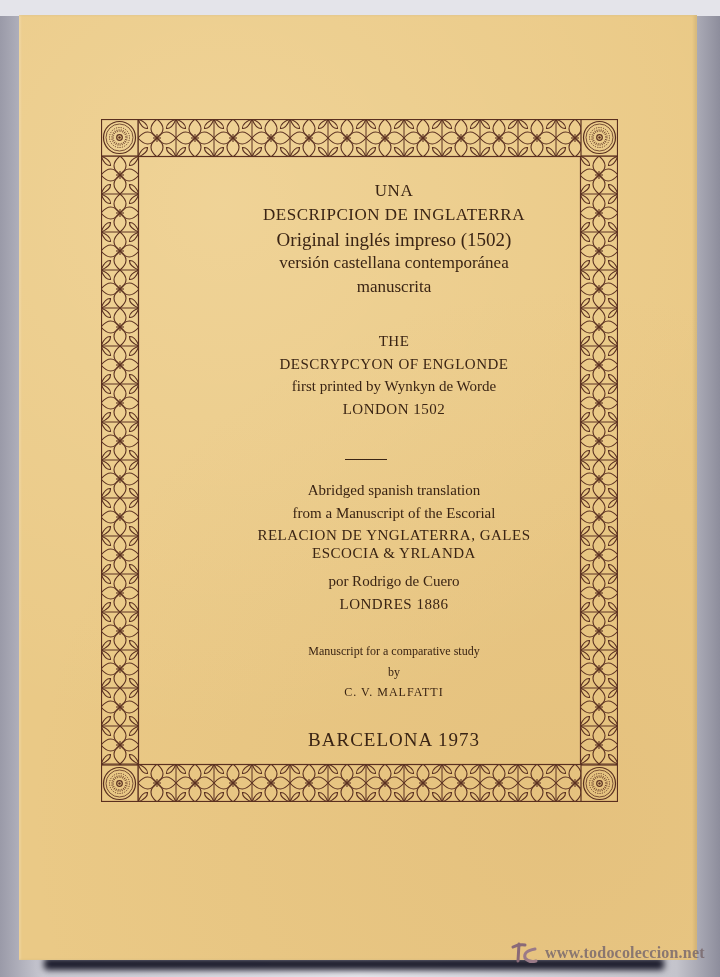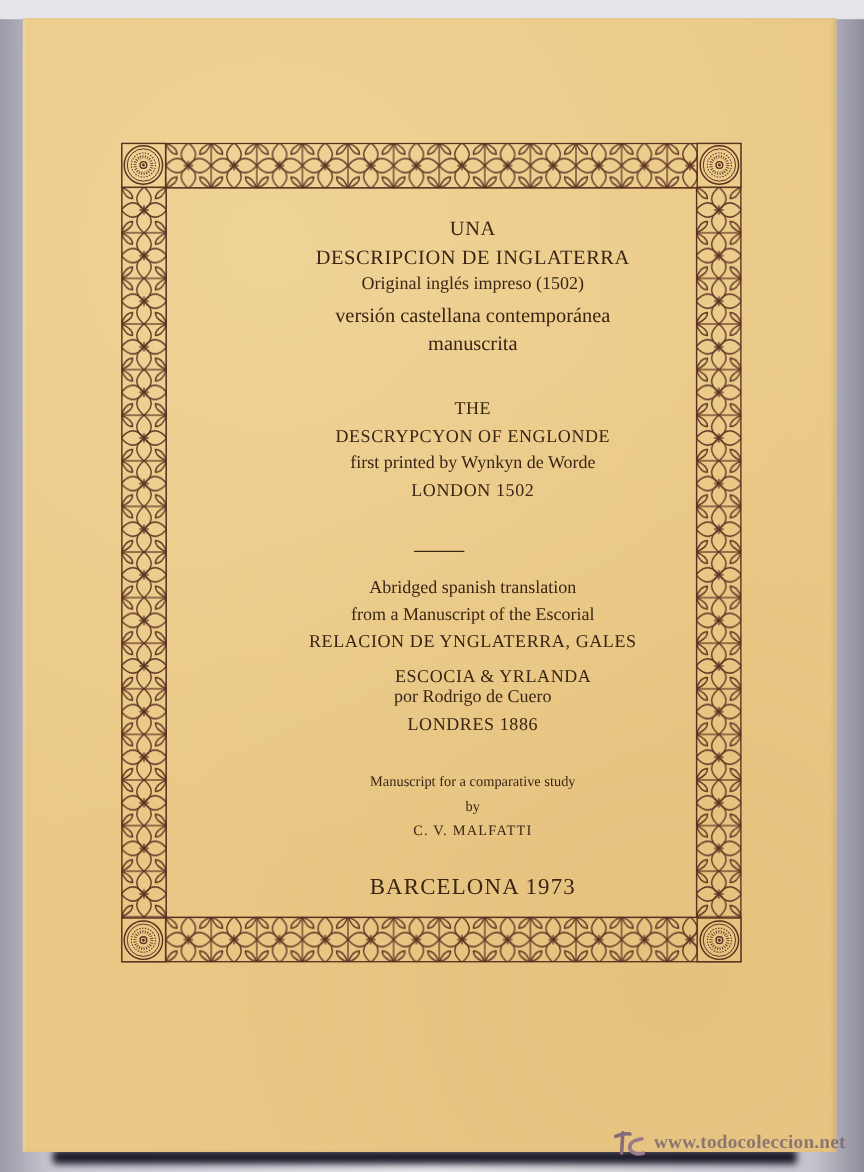--- a/index.html
+++ b/index.html
@@ -113,35 +113,35 @@
         </g>
       <g>
           <use href="#rosette" x="480" y="646"></use>
         </g>
     </svg>
   </div>
 
   <div class="content">
     <div class="line caps" style="top:62px;font-size:17px;">UNA</div>
     <div class="line caps" style="top:86px;font-size:17px;">DESCRIPCION DE INGLATERRA</div>
-    <div class="line" style="top:110px;font-size:15px;">Original inglés impreso (1502)</div>
+    <div class="line" style="top:110px;font-size:19px;">Original inglés impreso (1502)</div>
     <div class="line" style="top:134px;font-size:17px;">versión castellana contemporánea</div>
     <div class="line caps" style="top:214px;font-size:15px;">THE</div>
 
     <div class="line" style="top:158px;font-size:17px;">manuscrita</div>
     <div class="line caps" style="top:237px;font-size:15px;">DESCRYPCYON OF ENGLONDE</div>
     <div class="line" style="top:259px;font-size:15px;">first printed by Wynkyn de Worde</div>
     <div class="line caps" style="top:282px;font-size:15px;">LONDON 1502</div>
 
     <div class="rule"></div>
 
     <div class="line" style="top:363px;font-size:15px;">Abridged spanish translation</div>
     <div class="line" style="top:386px;font-size:15px;">from a Manuscript of the Escorial</div>
     <div class="line caps" style="top:408px;font-size:15px;">RELACION DE YNGLATERRA, GALES</div>
-    <div class="line caps" style="top:437px;font-size:15px;padding-left:17px;">ESCOCIA &amp; YRLANDA</div>
+    <div class="line caps" style="top:426px;font-size:15px;">ESCOCIA &amp; YRLANDA</div>
     <div class="line" style="top:454px;font-size:15px;">por Rodrigo de Cuero</div>
     <div class="line caps" style="top:477px;font-size:15px;">LONDRES 1886</div>
 
     <div class="line" style="top:525px;font-size:12px;">Manuscript for a comparative study</div>
     <div class="line" style="top:546px;font-size:12px;">by</div>
     <div class="line caps" style="top:566px;font-size:12px;letter-spacing:1px;">C. V. MALFATTI</div>
 
     <div class="line caps" style="top:610px;font-size:19px;letter-spacing:1px;">BARCELONA 1973</div>
   </div>
 </div>

